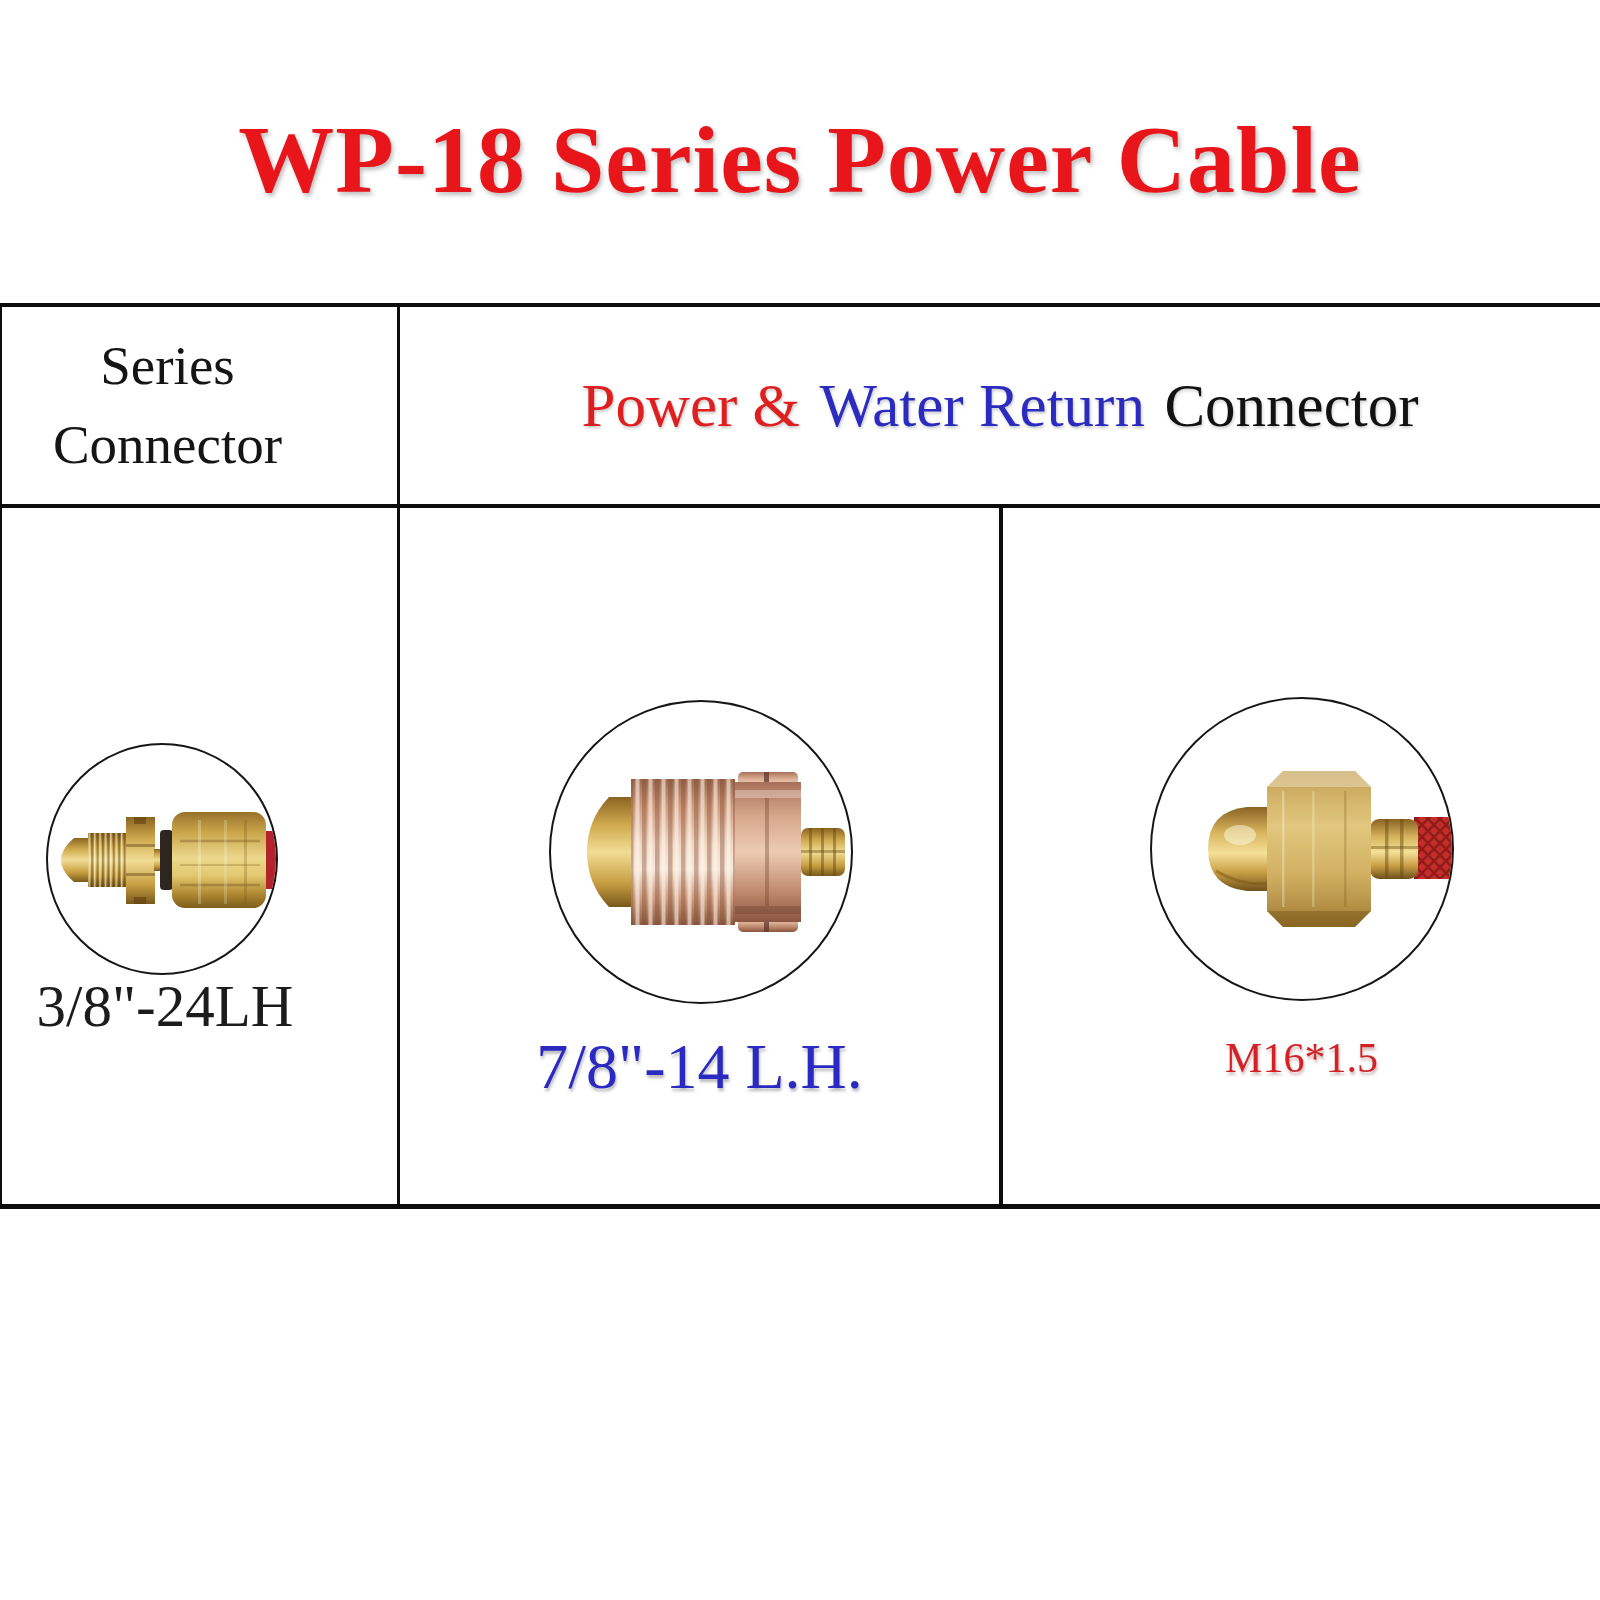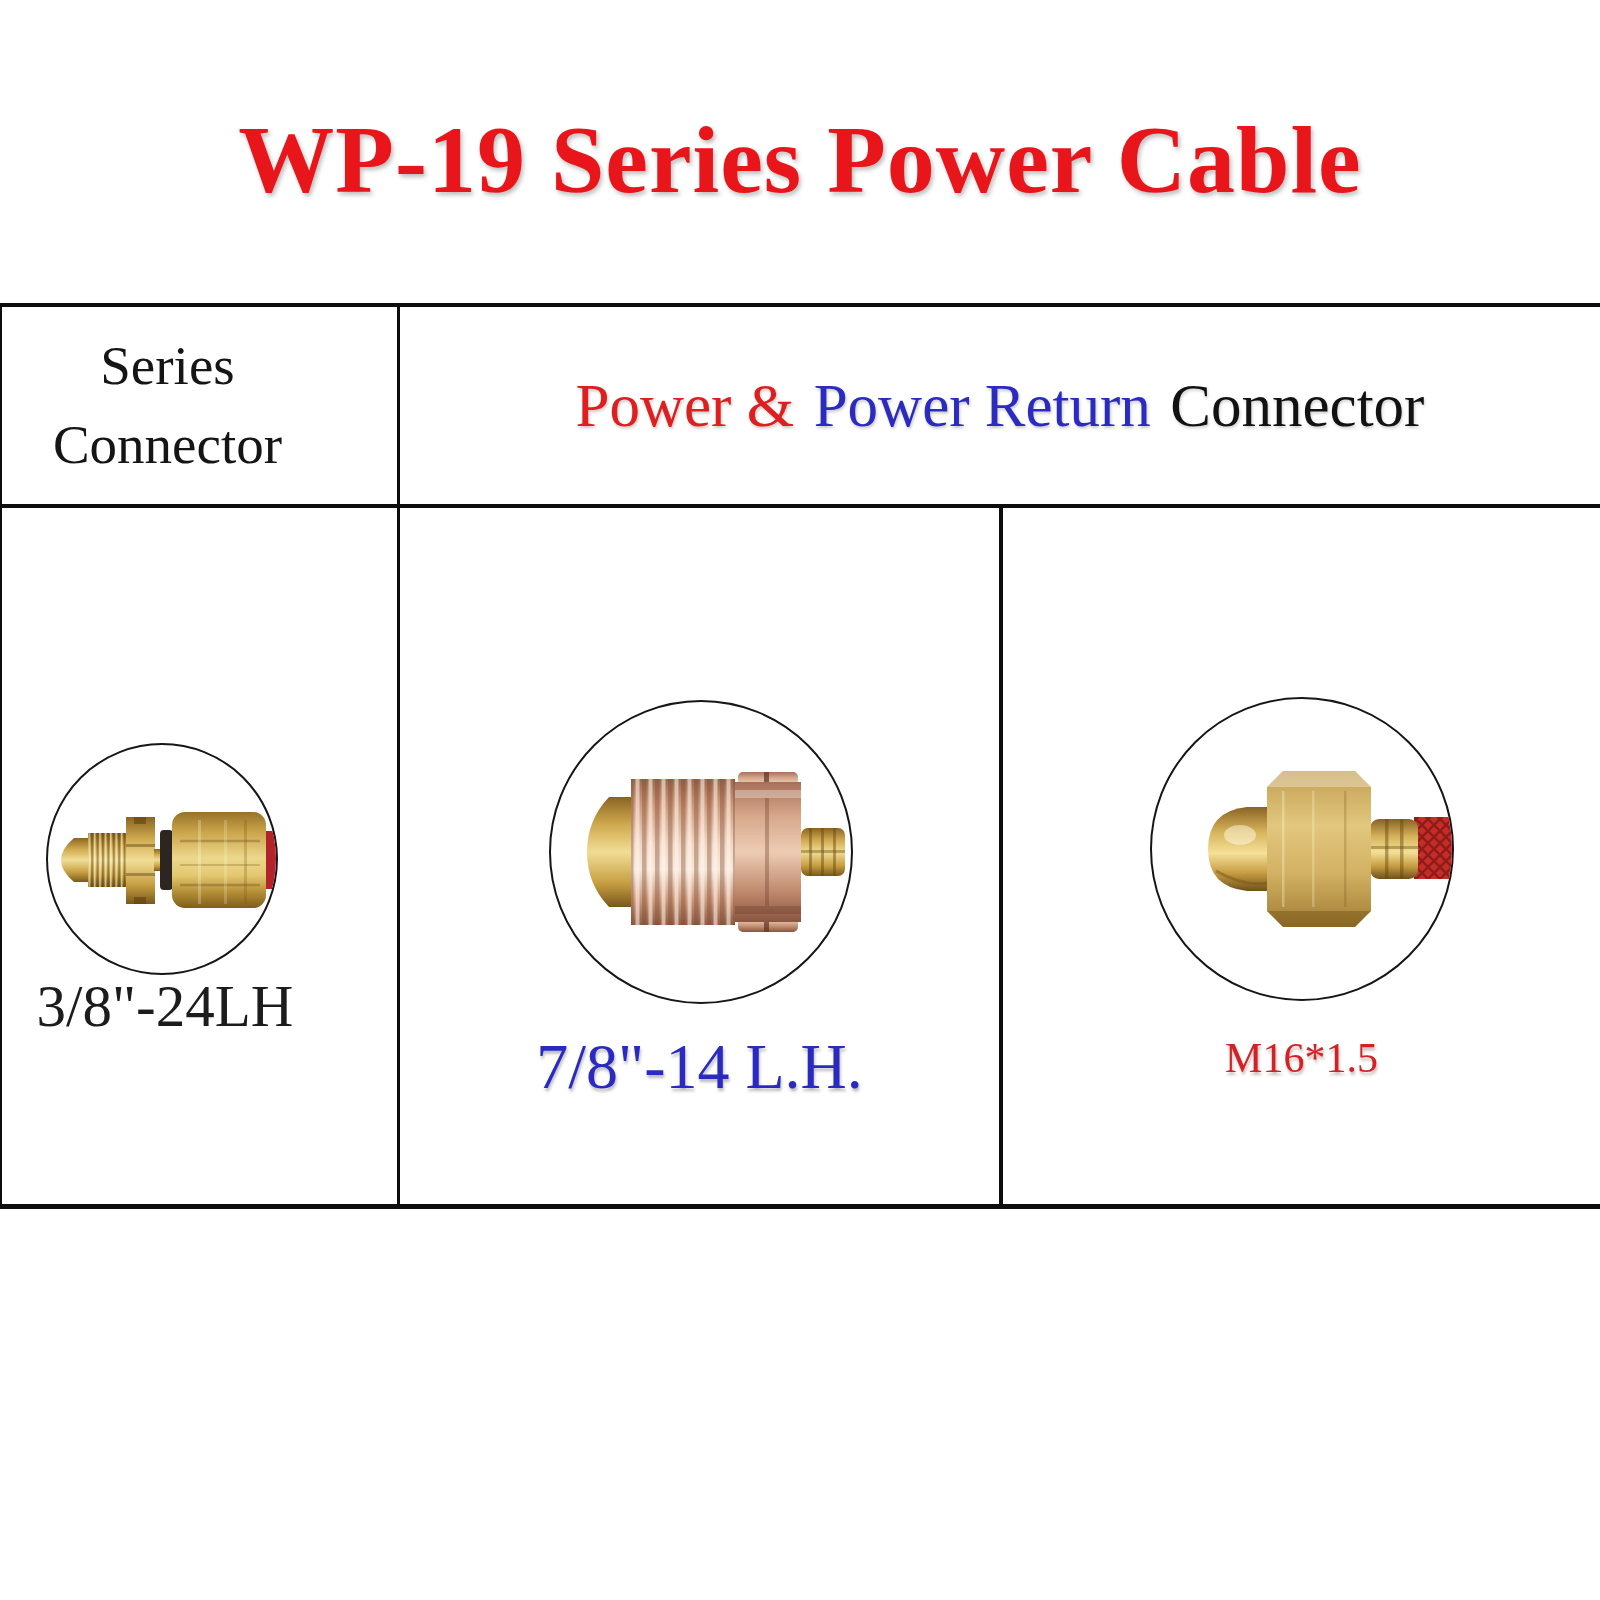--- a/index.html
+++ b/index.html
@@ -51,37 +51,37 @@
   .c3{left:147px;top:190px;width:300px;height:300px;}
   .circle svg{display:block;width:100%;height:100%;}
   .lbl{position:absolute;left:0;text-align:center;line-height:1;white-space:nowrap;}
   .lbl-torch{top:470px;width:330px;font-size:59px;color:#1c1c1c;}
   .lbl-power{top:528px;width:599px;font-size:64px;color:#2a2ac2;text-shadow:1px 3px 3px rgba(120,120,120,.5);}
   .lbl-water{top:530px;width:597px;font-size:42px;color:#d32126;text-shadow:1px 3px 3px rgba(150,110,110,.5);}
 </style>
 </head>
 <body>
 
-<div class="title">WP-19 Series Power Cable</div>
+<div class="title">WP-18 Series Power Cable</div>
 
 <div class="hline top"></div>
 <div class="hline mid"></div>
 <div class="hline bottom"></div>
 <div class="vline left-edge"></div>
 <div class="vline v1"></div>
 <div class="vline v2"></div>
 
 <div class="th-torch">
   <div>Series</div>
   <div>Connector</div>
 </div>
 
 <div class="th-power">
   <span class="seg seg-power">Power &amp;</span>
-  <span class="seg seg-water">Power Return</span>
+  <span class="seg seg-water">Water Return</span>
   <span class="seg seg-conn">Connector</span>
 </div>
 
 <div class="cell cell-torch">
   <div class="circle c1">
     <svg viewBox="0 0 228 228" xmlns="http://www.w3.org/2000/svg">
       <defs>
         <linearGradient id="brA" x1="0" y1="0" x2="0" y2="1">
           <stop offset="0" stop-color="#8a6522"></stop>
             <stop offset="0.25" stop-color="#cfa94e"></stop>

